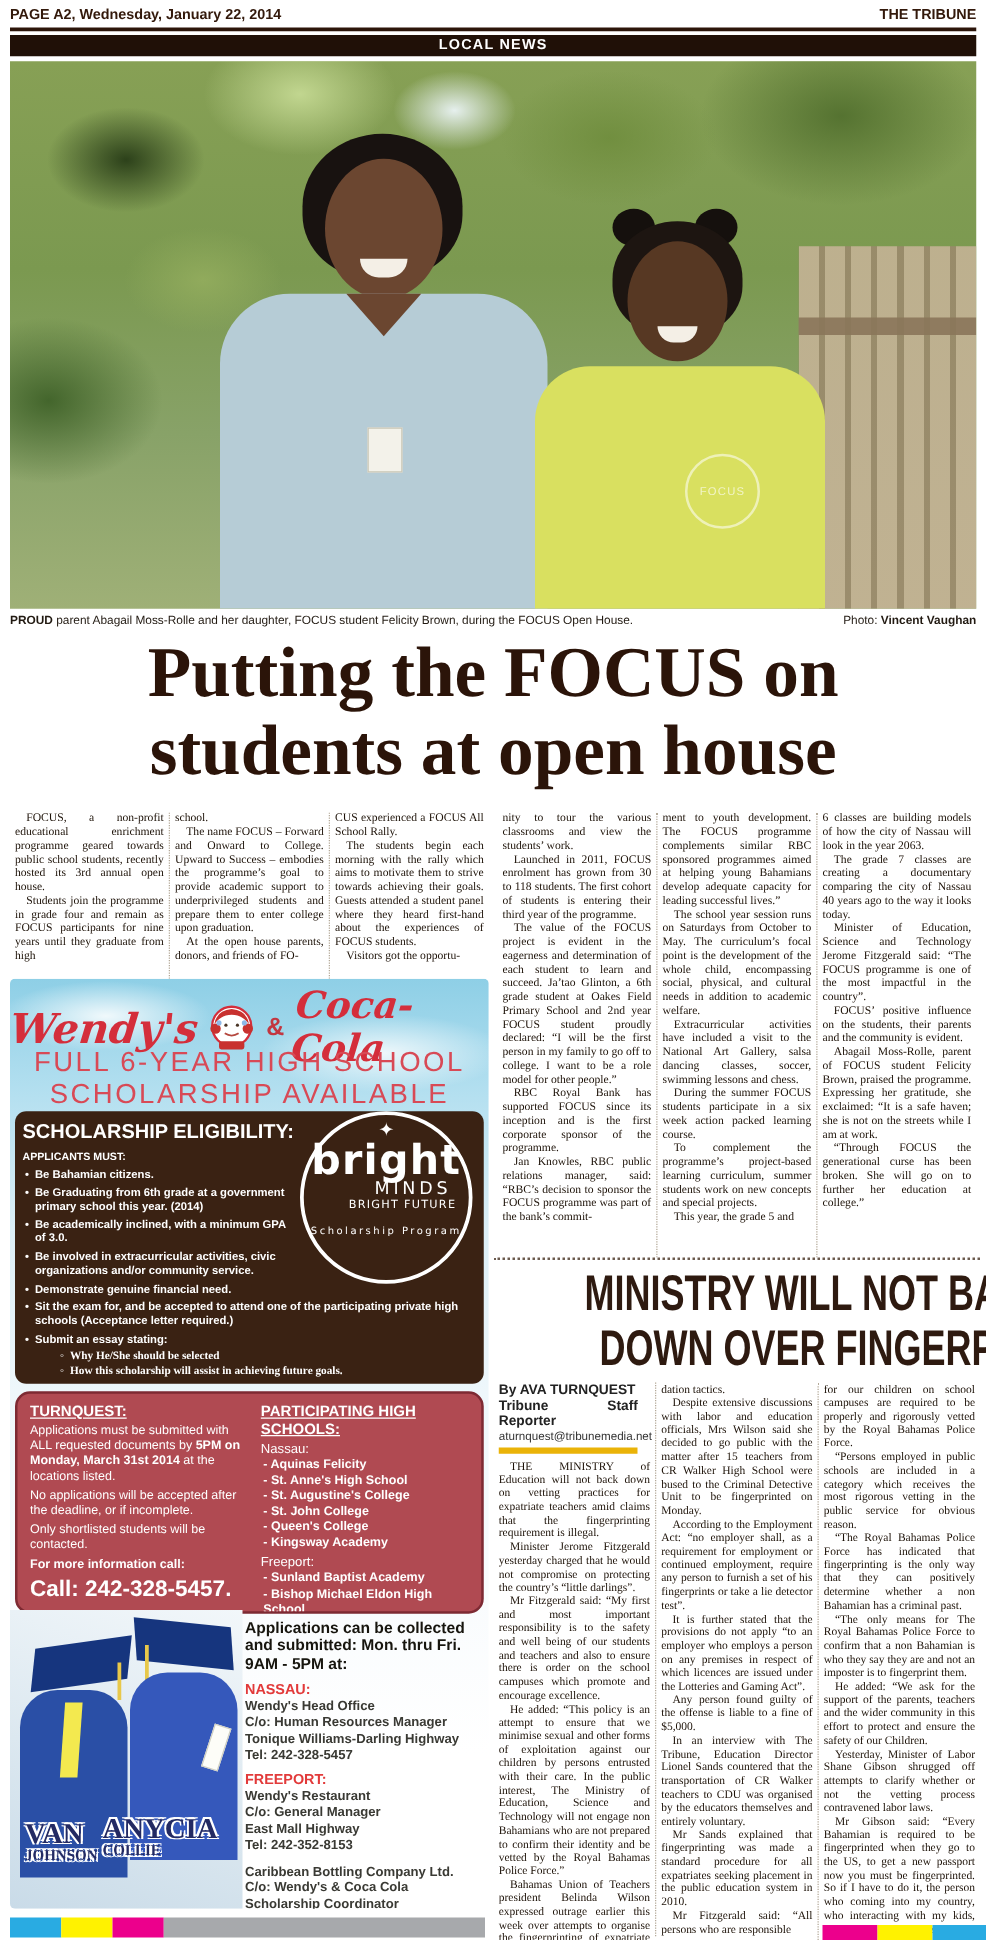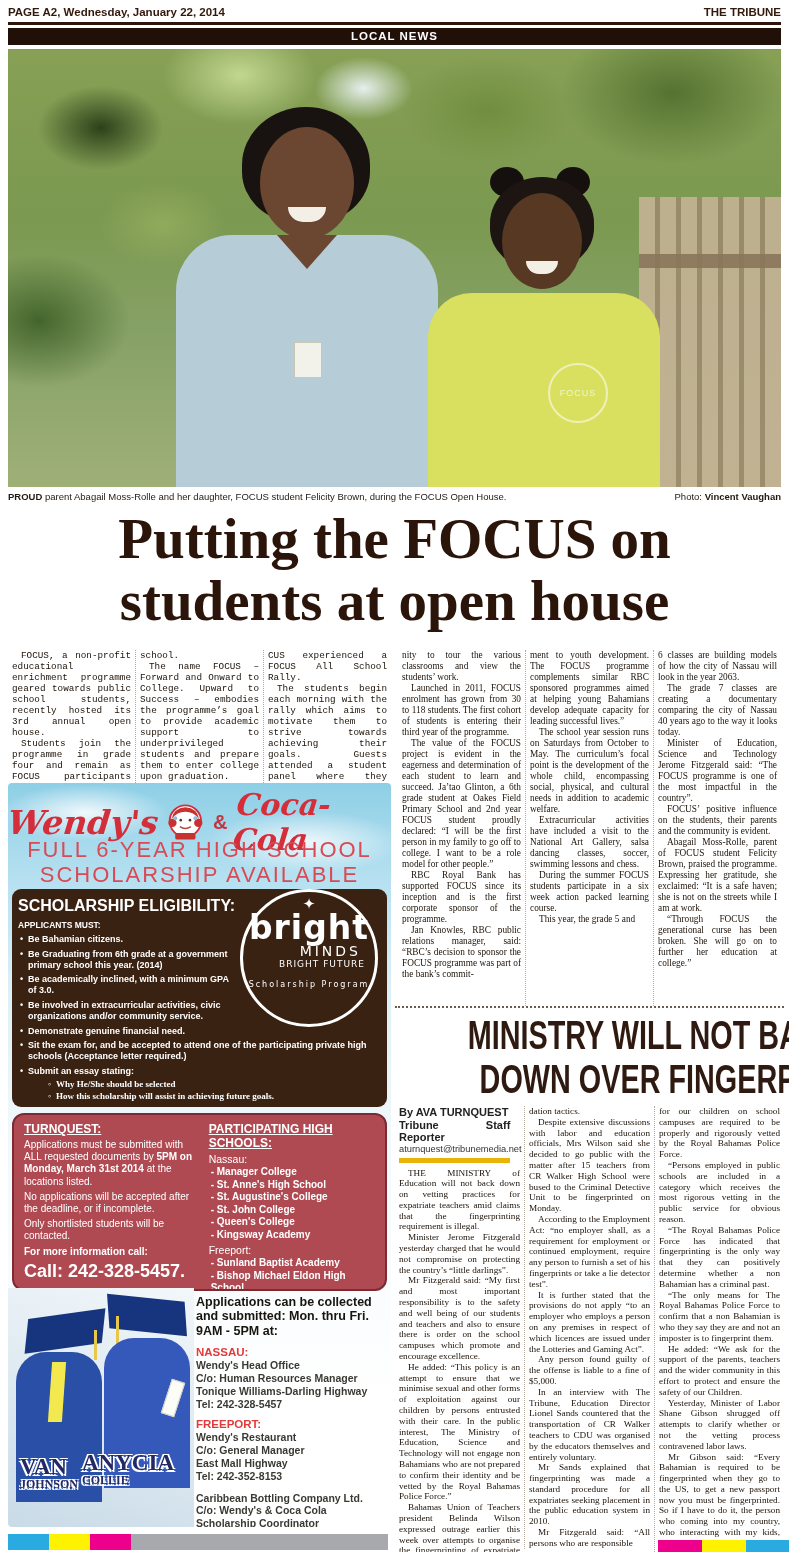--- a/index.html
+++ b/index.html
@@ -46,21 +46,21 @@
   .shirt-logo{position:absolute;left:120px;top:196px;width:56px;height:56px;border:2px solid rgba(255,255,255,.55);
     border-radius:50%;color:rgba(255,255,255,.65);font-family:"Liberation Sans",sans-serif;font-size:9px;
     text-align:center;line-height:56px;letter-spacing:1px;}
   
   .caption-row{position:absolute;top:491px;left:8px;width:773px;display:flex;justify-content:space-between;
     font-family:"Liberation Sans",sans-serif;font-size:9.5px;color:#221a12;}
   .caption-row b{font-weight:bold;}
   
   .headline-block{position:absolute;top:508px;left:0;width:789px;text-align:center;
     font-family:"Liberation Serif",serif;font-weight:bold;color:#2b1409;font-size:57px;line-height:62px;}
-  .a1-left{position:absolute;top:650px;left:8px;width:383px;height:133px;display:flex;overflow:hidden;font-family:Liberation Mono, monospace;}
+  .a1-left{position:absolute;top:650px;left:8px;width:383px;height:133px;display:flex;overflow:hidden;}
   .a1-right{position:absolute;top:650px;left:398px;width:383px;height:356px;display:flex;overflow:hidden;}
   .ncol{flex:1;padding:0 4px;overflow:hidden;font-size:9.3px;line-height:11px;text-align:justify;}
   .ncol + .ncol{border-left:1px dotted #b3a897;}
   .ncol p{margin:0;text-indent:9px;}
   .ncol.cont p:first-child{text-indent:0;}
   
   .ad{position:absolute;top:783px;left:8px;width:383px;height:744px;overflow:hidden;border-radius:4px;
     background:
       radial-gradient(120px 40px at 20% 4%,rgba(255,255,255,.85),rgba(255,255,255,0) 70%),
       radial-gradient(140px 45px at 78% 8%,rgba(255,255,255,.8),rgba(255,255,255,0) 70%),
@@ -204,20 +204,21 @@
       <p>Launched in 2011, FOCUS enrolment has grown from 30 to 118 students. The first cohort of students is entering their third year of the programme.</p>
       <p>The value of the FOCUS project is evident in the eagerness and determination of each student to learn and succeed. Ja’tao Glinton, a 6th grade student at Oakes Field Primary School and 2nd year FOCUS student proudly declared: “I will be the first person in my family to go off to college. I want to be a role model for other people.”</p>
       <p>RBC Royal Bank has supported FOCUS since its inception and is the first corporate sponsor of the programme.</p>
       <p>Jan Knowles, RBC public relations manager, said: “RBC’s decision to sponsor the FOCUS programme was part of the bank’s commit-</p>
     </div>
   <div class="ncol cont">
       <p>ment to youth development. The FOCUS programme complements similar RBC sponsored programmes aimed at helping young Bahamians develop adequate capacity for leading successful lives.”</p>
       <p>The school year session runs on Saturdays from October to May. The curriculum’s focal point is the development of the whole child, encompassing social, physical, and cultural needs in addition to academic welfare.</p>
       <p>Extracurricular activities have included a visit to the National Art Gallery, salsa dancing classes, soccer, swimming lessons and chess.</p>
       <p>During the summer FOCUS students participate in a six week action packed learning course.</p>
+      <p>To complement the programme’s project-based learning curriculum, summer students work on new concepts and special projects.</p>
       <p>This year, the grade 5 and</p>
     </div>
   <div class="ncol cont">
       <p>6 classes are building models of how the city of Nassau will look in the year 2063.</p>
       <p>The grade 7 classes are creating a documentary comparing the city of Nassau 40 years ago to the way it looks today.</p>
       <p>Minister of Education, Science and Technology Jerome Fitzgerald said: “The FOCUS programme is one of the most impactful in the country”.</p>
       <p>FOCUS’ positive influence on the students, their parents and the community is evident.</p>
       <p>Abagail Moss-Rolle, parent of FOCUS student Felicity Brown, praised the programme. Expressing her gratitude, she exclaimed: “It is a safe haven; she is not on the streets while I am at work.</p>
       <p>“Through FOCUS the generational curse has been broken. She will go on to further her education at college.”</p>
     </div>
@@ -281,21 +282,21 @@
       <p><span>Applications must be submitted with ALL requested documents by </span><b>5PM on Monday, March 31st 2014</b><span> at the locations listed.</span></p>
       <p>No applications will be accepted after the deadline, or if incomplete.</p>
       <p>Only shortlisted students  will be contacted.</p>
       <p style="font-weight:bold;">For more information call:</p>
       <div class="rb-call">Call: 242-328-5457.</div>
     </div>
     <div class="rb-right">
       <div class="rb-title">PARTICIPATING HIGH SCHOOLS:</div>
       <div class="rb-label">Nassau:</div>
       <ul class="schools">
-          <li>- Manager College</li>
+          <li>- Aquinas Felicity</li>
           <li>- St. Anne's High School</li>
           <li>- St. Augustine's College</li>
           <li>- St. John College</li>
           <li>- Queen's College</li>
           <li>- Kingsway Academy</li>
         </ul>
       <div class="rb-label">Freeport:</div>
       <ul class="schools">
           <li>- Sunland Baptist Academy</li>
           <li>- Bishop Michael Eldon High School</li>

